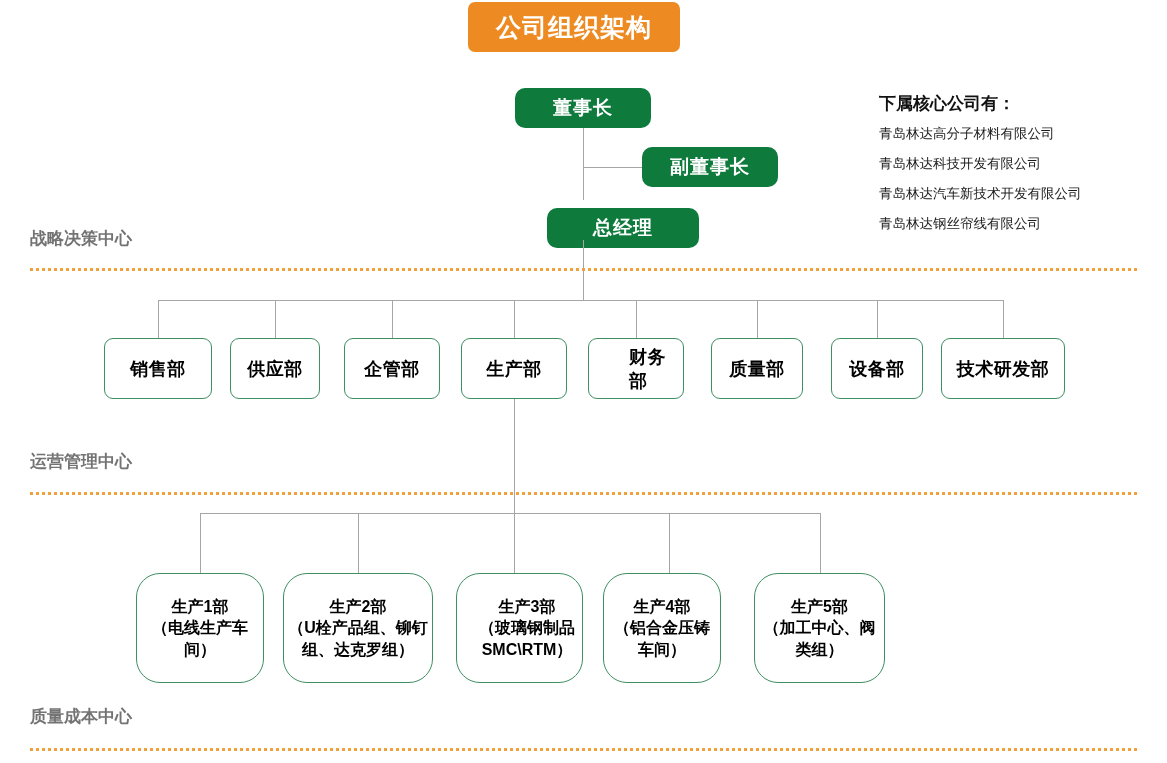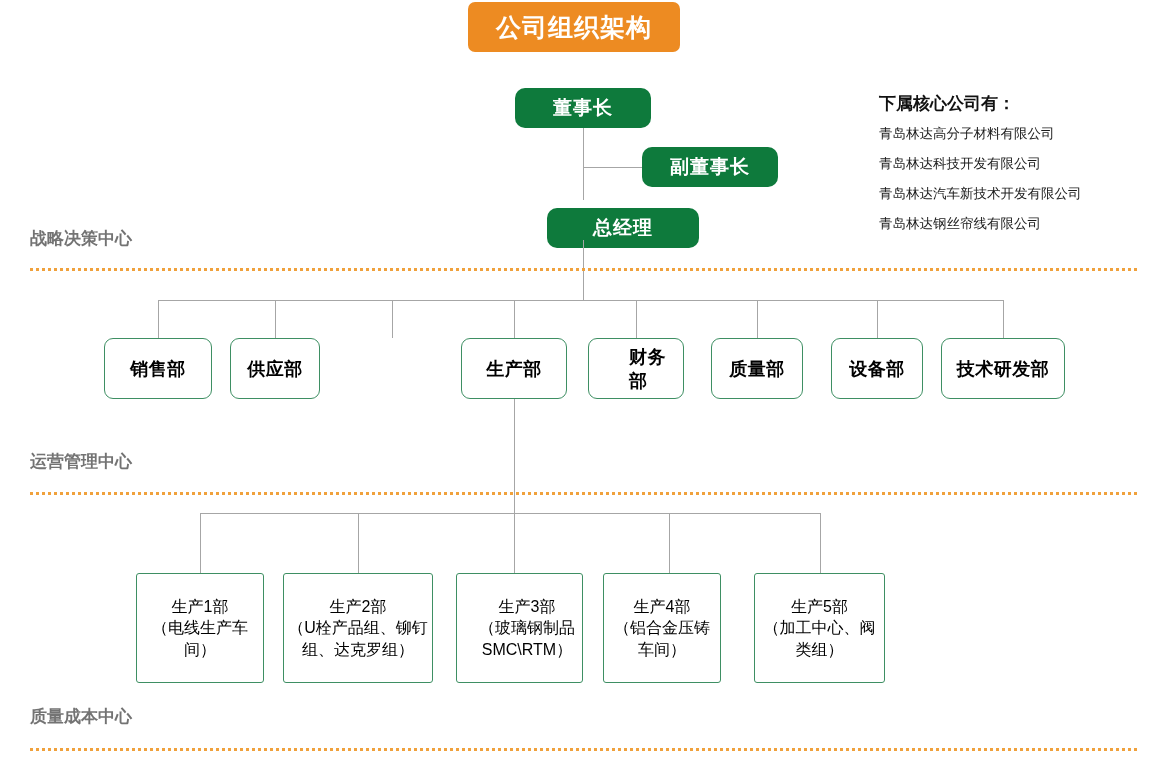--- a/index.html
+++ b/index.html
@@ -103,27 +103,27 @@
     box-sizing: border-box;
   }
 
   
   .prod-box {
     position: absolute;
     top: 573px;
     height: 110px;
     background: #ffffff;
     border: 1.4px solid #3E8F63;
-    border-radius: 3px;
+    border-radius: 24px;
     display: flex;
     align-items: center;
     justify-content: center;
     text-align: center;
     font-size: 16px;
-    font-weight: normal;
+    font-weight: bold;
     color: #000000;
     line-height: 1.32;
     box-sizing: border-box;
     padding: 2px 4px;
   }
 
   
   #subs-panel {
     position: absolute;
     left: 879px;
@@ -167,20 +167,21 @@
   <div class="line vline" style="left:275px; top:300px; height:38px;"></div>
   <div class="line vline" style="left:392px; top:300px; height:38px;"></div>
   <div class="line vline" style="left:514px; top:300px; height:38px;"></div>
   <div class="line vline" style="left:636px; top:300px; height:38px;"></div>
   <div class="line vline" style="left:757px; top:300px; height:38px;"></div>
   <div class="line vline" style="left:877px; top:300px; height:38px;"></div>
   <div class="line vline" style="left:1003px; top:300px; height:38px;"></div>
 
   <div class="dept-box" style="left:104px; width:108px;">销售部</div>
   <div class="dept-box" style="left:230px; width:90px;">供应部</div>
+  <div class="dept-box" style="left:344px; width:96px;">企管部</div>
   <div class="dept-box" style="left:461px; width:106px;">生产部</div>
   <div class="dept-box" style="left:588px; width:96px;padding-left:40px;">财务部</div>
   <div class="dept-box" style="left:711px; width:92px;">质量部</div>
   <div class="dept-box" style="left:831px; width:92px;">设备部</div>
   <div class="dept-box" style="left:941px; width:124px;text-align:right;">技术研发部</div>
 
   <div class="line vline" style="left:514px; top:399px; height:114px;"></div>
 
   <div class="line hline" style="left:200px; top:513px; width:620px;"></div>
 

